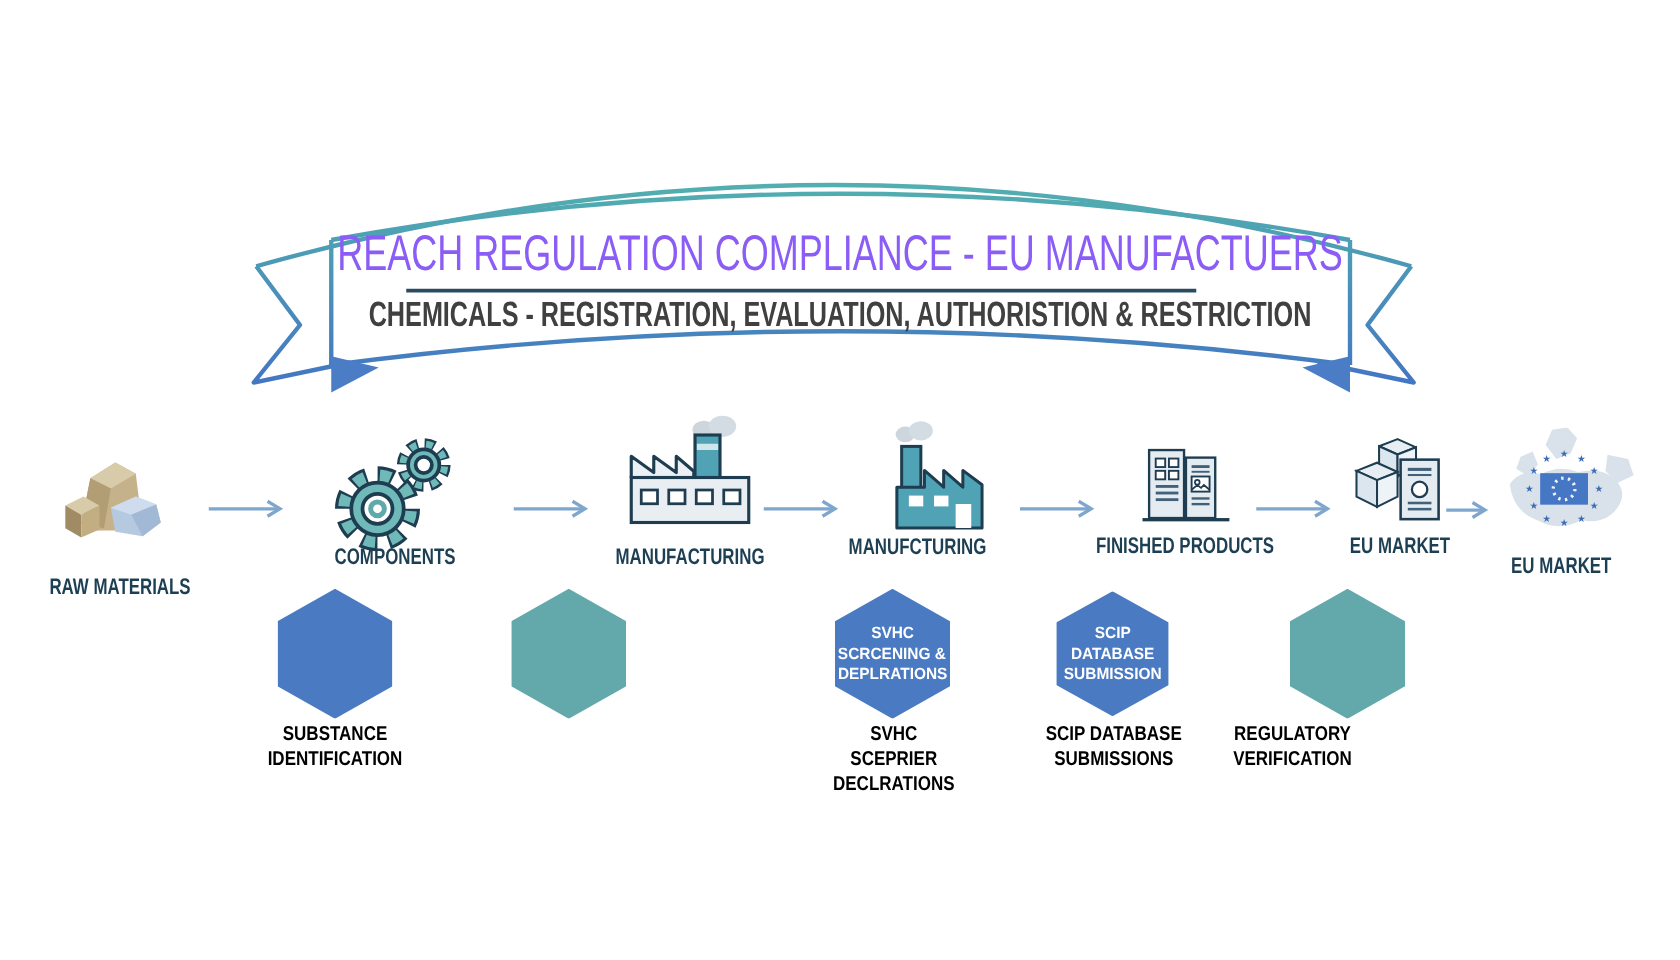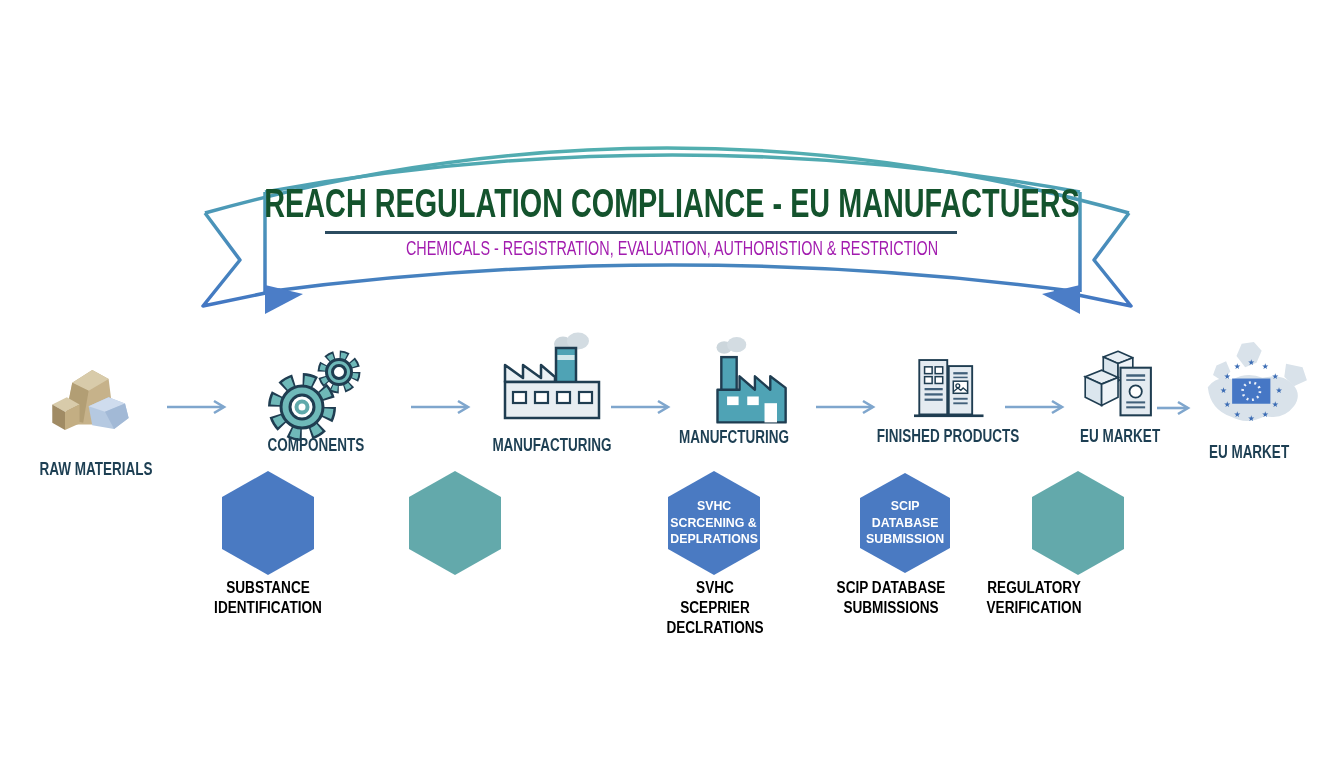--- a/index.html
+++ b/index.html
@@ -1,25 +1,25 @@
 <!DOCTYPE html>
 <html><head>
 <meta charset="utf-8">
 <style>
   html,body{margin:0;padding:0;background:#fff;}
   #canvas{position:relative;width:1344px;height:768px;background:#ffffff;overflow:hidden;
           font-family:"Liberation Sans",sans-serif;}
   
   .banner-svg{position:absolute;left:190px;top:138px;width:960px;height:178px;}
   .banner-title{position:absolute;left:672px;top:183px;transform:translateX(-50%);
-    font-size:40px;font-weight:bold;color:#14532d;white-space:nowrap;line-height:1;}
+    font-size:40px;font-weight:normal;color:#8b5cf6;white-space:nowrap;line-height:1;}
   .banner-title .cz{display:inline-block;transform:scaleX(0.72);}
   .banner-sep{position:absolute;left:325px;top:231px;width:632px;height:2.5px;background:#2b4c60;}
   .banner-sub{position:absolute;left:672px;top:238px;transform:translateX(-50%);
-    font-size:20px;font-weight:normal;color:#a21caf;white-space:nowrap;line-height:1;}
+    font-size:28px;font-weight:bold;color:#404040;white-space:nowrap;line-height:1;}
   .banner-sub .cz{display:inline-block;transform:scaleX(0.72);}
   
   .icon{position:absolute;}
   .flow-label{position:absolute;transform:translateX(-50%);white-space:nowrap;
     font-size:18px;font-weight:bold;color:#1d3f53;line-height:1.1;}
   .flow-label .cz{display:inline-block;transform:scaleX(0.75);}
   .arrow{position:absolute;}
   
   .hex{position:absolute;top:471px;width:92px;height:104px;
     clip-path:polygon(50% 0,100% 25%,100% 75%,50% 100%,0 75%,0 25%);}
@@ -245,21 +245,21 @@
       <span class="iline">SCRCENING &amp;</span>
       <span class="iline">DEPLRATIONS</span>
     </div>
   </div>
   <div class="hex-label" style="left:715px">
     <span class="line">SVHC</span>
     <span class="line">SCEPRIER</span>
     <span class="line">DECLRATIONS</span>
   </div>
 
-  <div class="hex small" style="left: 845px; background: rgb(74, 122, 194); margin-left: 15px;">
+  <div class="hex small" style="left: 845px; background: rgb(74, 122, 194);">
     <div class="hex-inner">
       <span class="iline">SCIP</span>
       <span class="iline">DATABASE</span>
       <span class="iline">SUBMISSION</span>
     </div>
   </div>
   <div class="hex-label" style="left:891px">
     <span class="line">SCIP DATABASE</span>
     <span class="line">SUBMISSIONS</span>
   </div>

